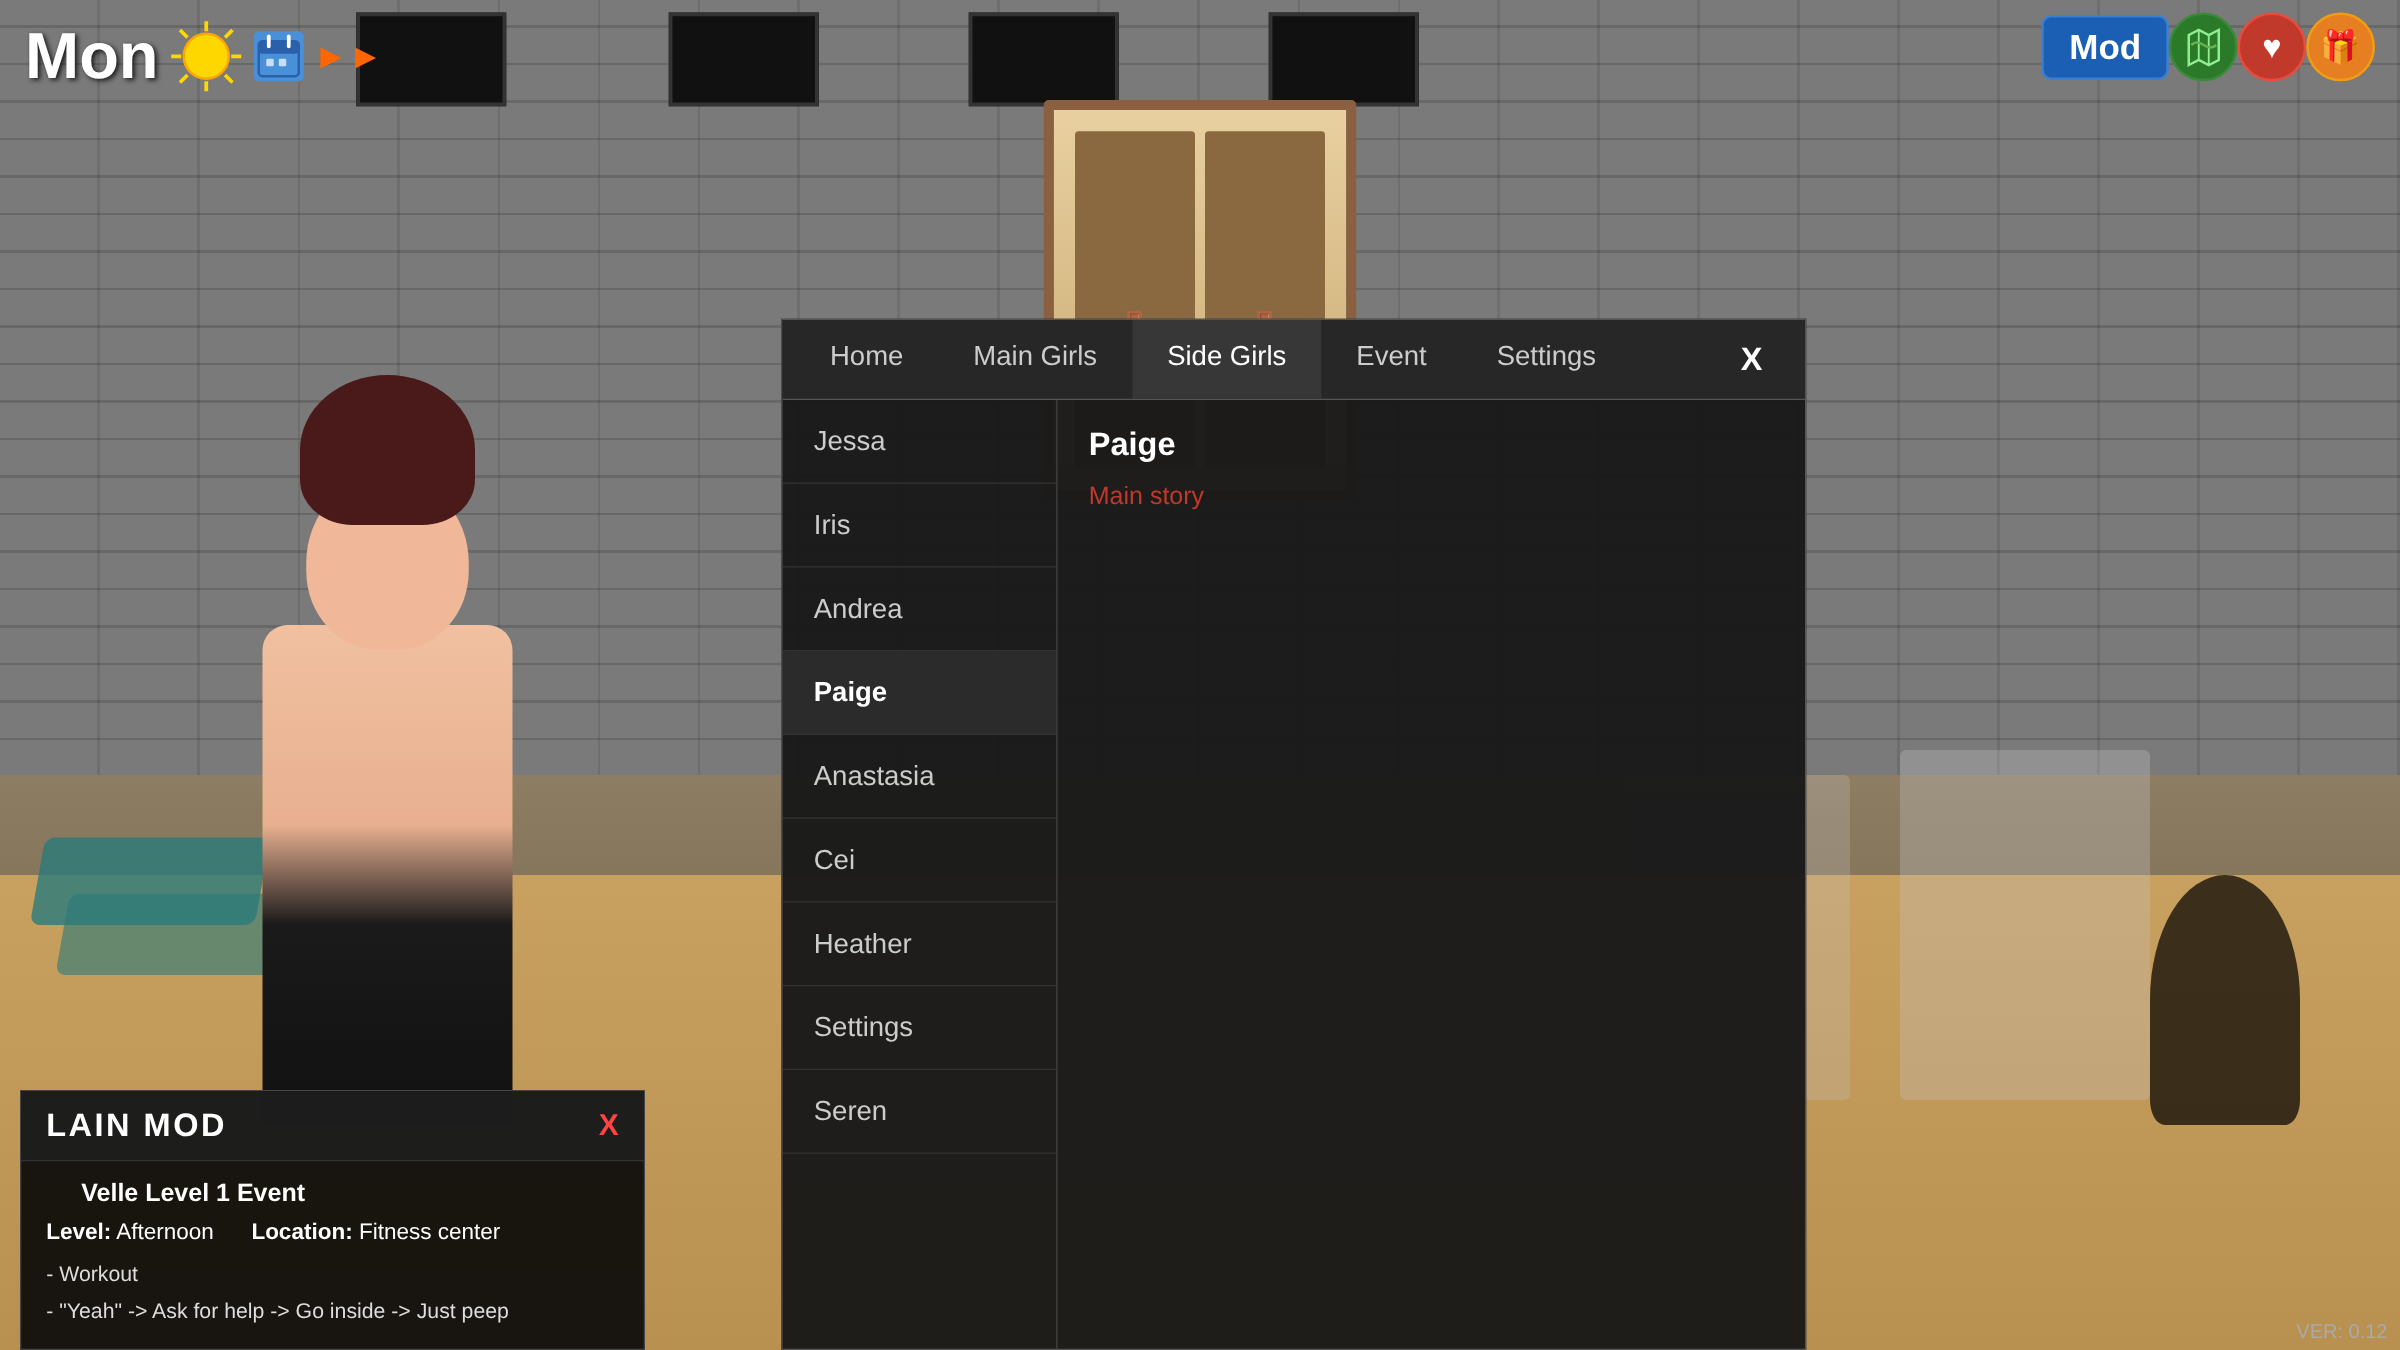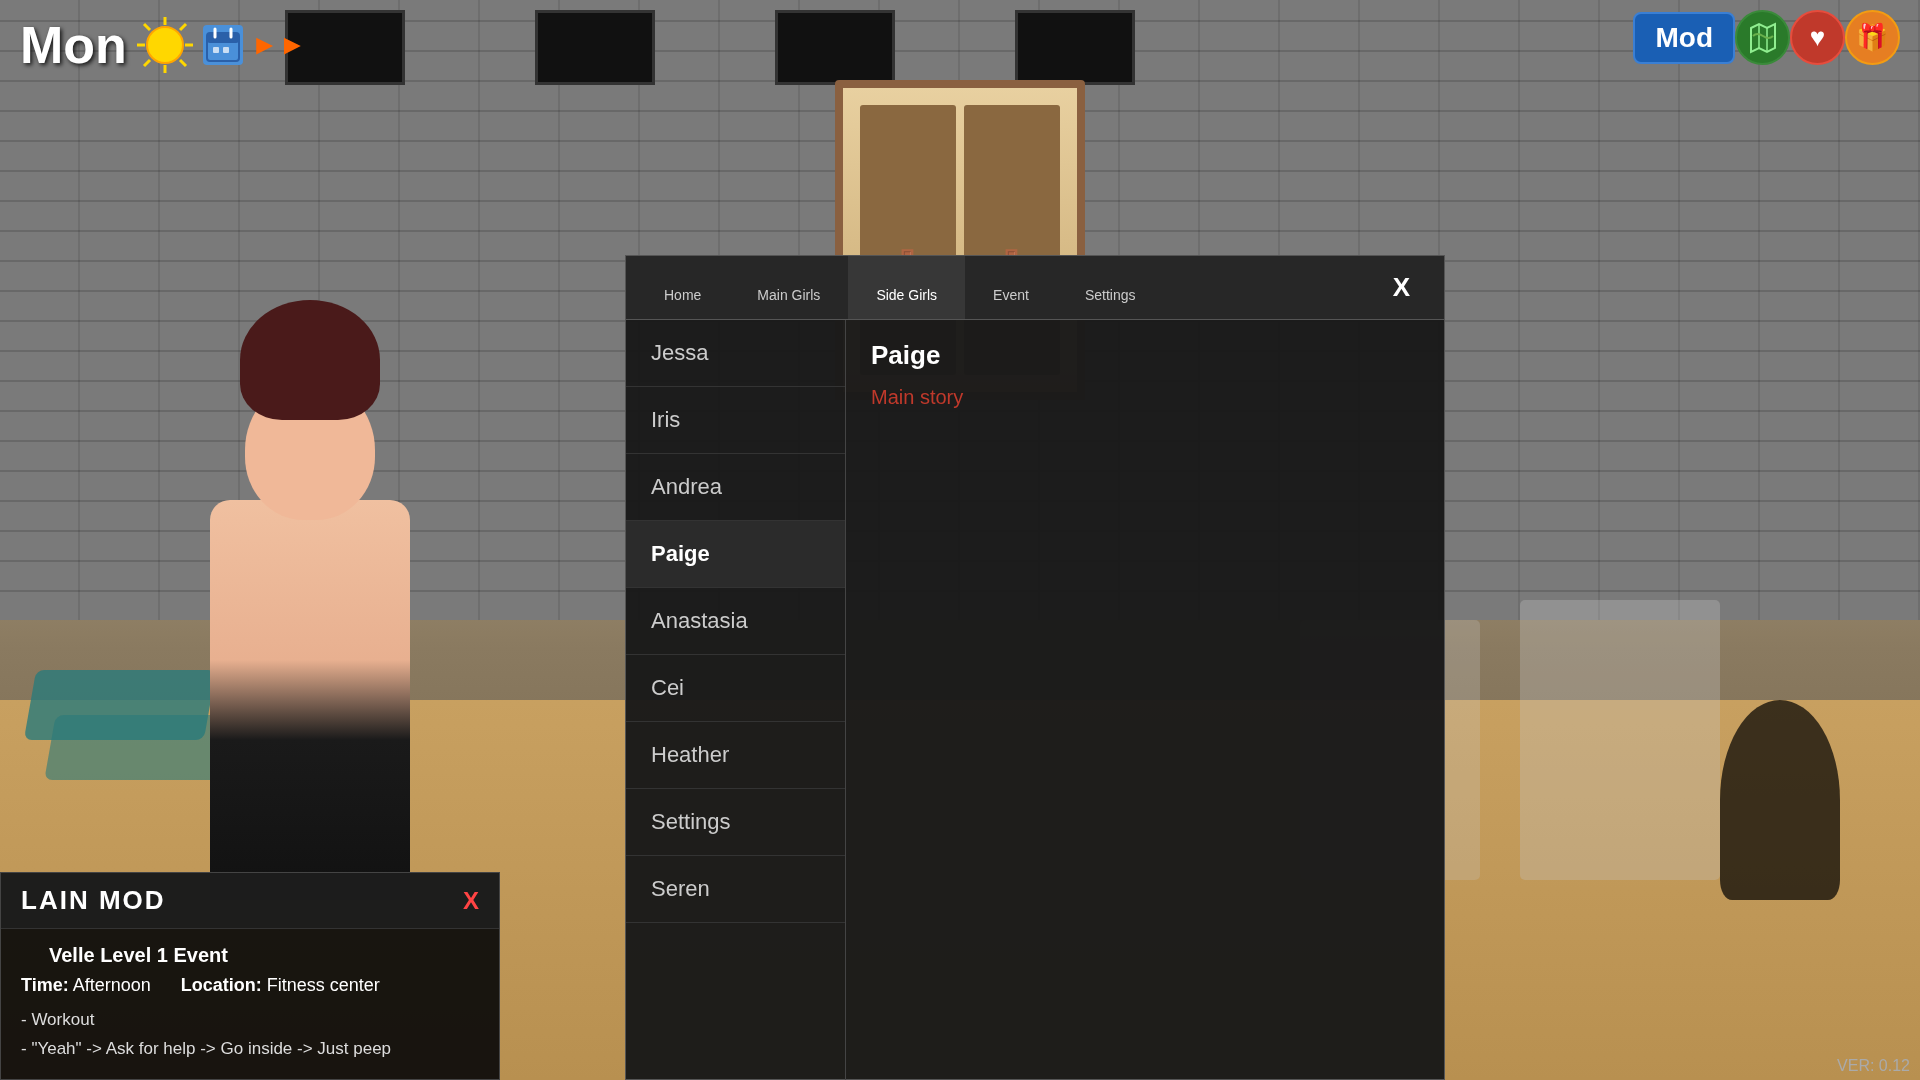--- a/index.html
+++ b/index.html
@@ -216,21 +216,21 @@
       border-radius: 50%;
       position: absolute;
       bottom: 40%;
       right: 5px;
     }
 
     
     #info-box {
       position: absolute;
       bottom: 0;
-      left: 0;
+      left: 16px;
       width: 500px;
       background: rgba(10, 10, 10, 0.92);
       border: 1px solid #444;
       z-index: 50;
     }
 
     .info-title-bar {
       background: rgba(30, 30, 30, 0.95);
       padding: 12px 20px;
       display: flex;
@@ -318,24 +318,24 @@
       display: flex;
       background: rgba(40, 40, 40, 0.98);
       border-bottom: 1px solid #555;
       padding: 0 10px;
       align-items: stretch;
     }
 
     .tab-item {
       padding: 16px 28px;
       color: #cccccc;
-      font-size: 14px;
+      font-size: 22px;
       cursor: pointer;
       display: flex;
-      align-items: flex-end;
+      align-items: flex-start;
     }
 
     .tab-item.active {
       color: white;
       background: rgba(60, 60, 60, 0.8);
     }
 
     .tab-close-btn {
       margin-left: auto;
       padding: 16px 24px;
@@ -588,21 +588,21 @@
   <div class="info-title-bar">
     <span class="info-title">LAIN MOD</span>
     <button class="info-close-btn">X</button>
   </div>
   <div class="info-content">
     <div class="info-event-title">
       <span>Velle Level 1 Event</span>
     </div>
     <div class="info-row">
       <div class="info-label">
-        <strong>Time:</strong> <span>Afternoon</span>
+        <strong>Level:</strong> <span>Afternoon</span>
       </div>
       <div class="info-label">
         <strong>Location:</strong> <span>Fitness center</span>
       </div>
     </div>
     <div class="info-steps">
       <div>- Workout</div>
       <div>- "Yeah" -&gt; Ask for help -&gt; Go inside -&gt; Just peep</div>
     </div>
   </div>

